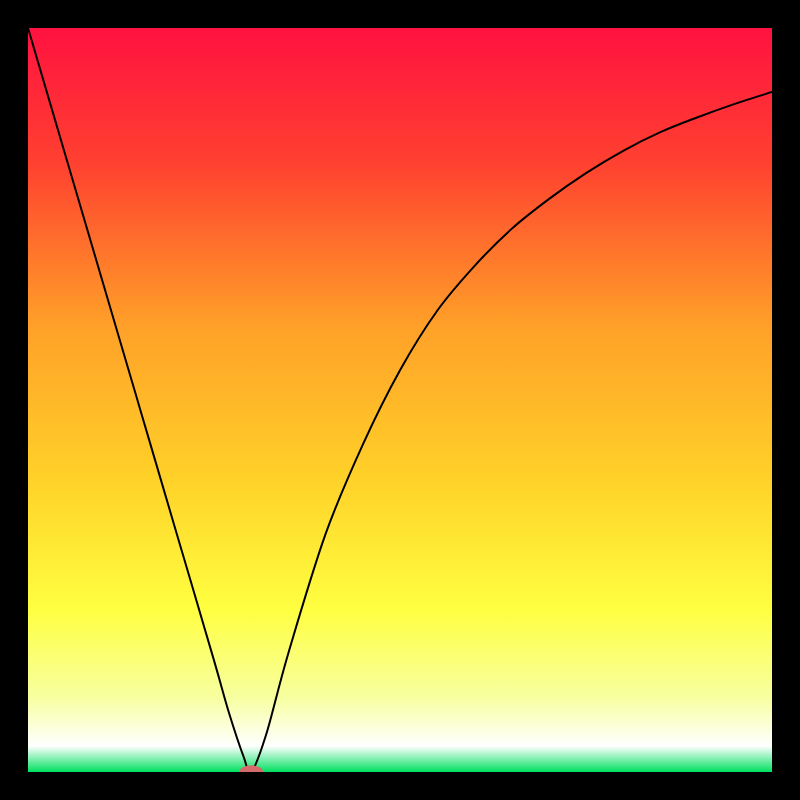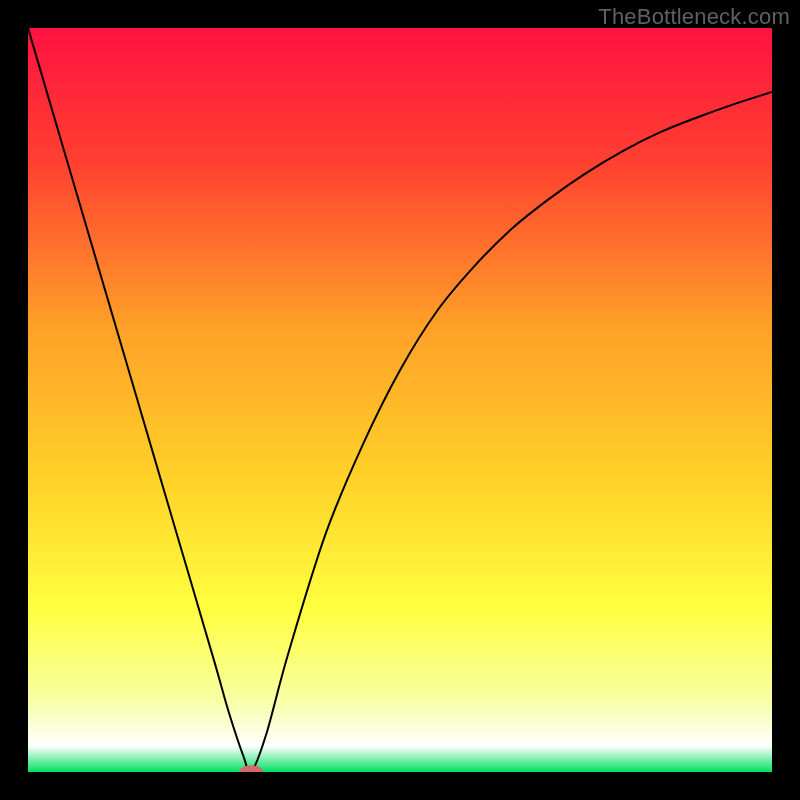--- a/index.html
+++ b/index.html
@@ -55,14 +55,13 @@
             <stop offset="90%" stop-color="#f7ffa0"></stop>
             <stop offset="96.5%" stop-color="#ffffff"></stop>
             <stop offset="100%" stop-color="#00e060"></stop>
           </linearGradient>
         </defs>
         <rect x="0" y="0" width="744" height="744" fill="url(#bg-grad)"></rect>
         <path d="M0.00,0.00 C6.20,21.08 24.80,84.32 37.20,126.48 C49.60,168.64 62.00,210.80 74.40,252.96 C86.80,295.12 99.20,337.28 111.60,379.44 C124.00,421.60 136.40,463.76 148.80,505.92 C161.20,548.08 177.32,602.64 186.00,632.40 C194.68,662.16 195.92,668.36 200.88,684.48 C205.84,700.60 212.04,719.20 215.76,729.12 C219.48,739.04 219.48,747.72 223.20,744.00 C226.92,740.28 231.88,726.64 238.08,706.80 C244.28,686.96 250.48,658.44 260.40,624.96 C270.32,591.48 285.20,540.64 297.60,505.92 C310.00,471.20 322.40,443.92 334.80,416.64 C347.20,389.36 359.60,364.56 372.00,342.24 C384.40,319.92 396.80,300.08 409.20,282.72 C421.60,265.36 434.00,251.72 446.40,238.08 C458.80,224.44 471.20,212.04 483.60,200.88 C496.00,189.72 508.40,180.42 520.80,171.12 C533.20,161.82 545.60,153.14 558.00,145.08 C570.40,137.02 582.80,129.58 595.20,122.76 C607.60,115.94 620.00,109.74 632.40,104.16 C644.80,98.58 657.20,93.99 669.60,89.28 C682.00,84.57 694.40,80.10 706.80,75.89 C719.20,71.67 737.80,65.97 744.00,63.98" fill="none" stroke="#000" stroke-width="2"></path>
         <ellipse cx="223.2" cy="744" rx="11.904" ry="6.696000000000001" fill="#d46a6a"></ellipse>
       </svg>
   </div>
-  <div class="watermark">TheBottleneck.com</div>
 </div>
 
 </body></html>

